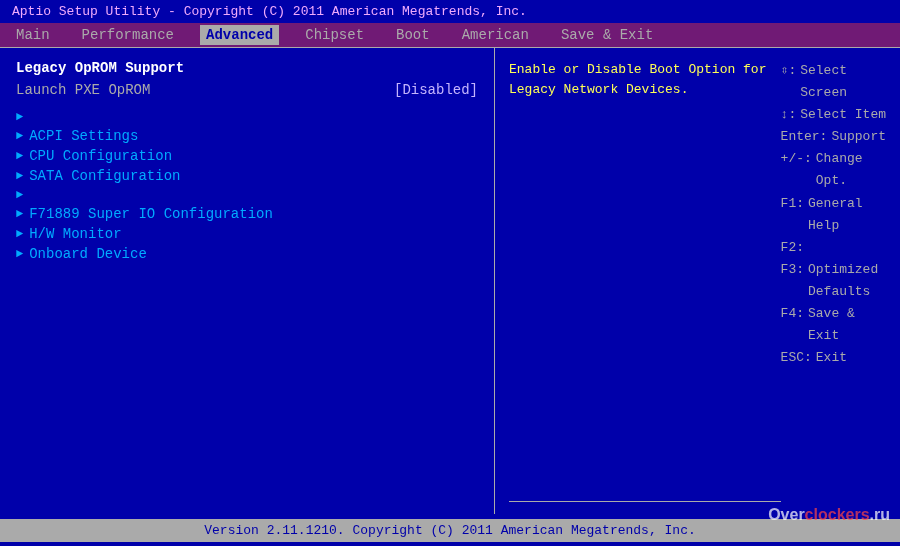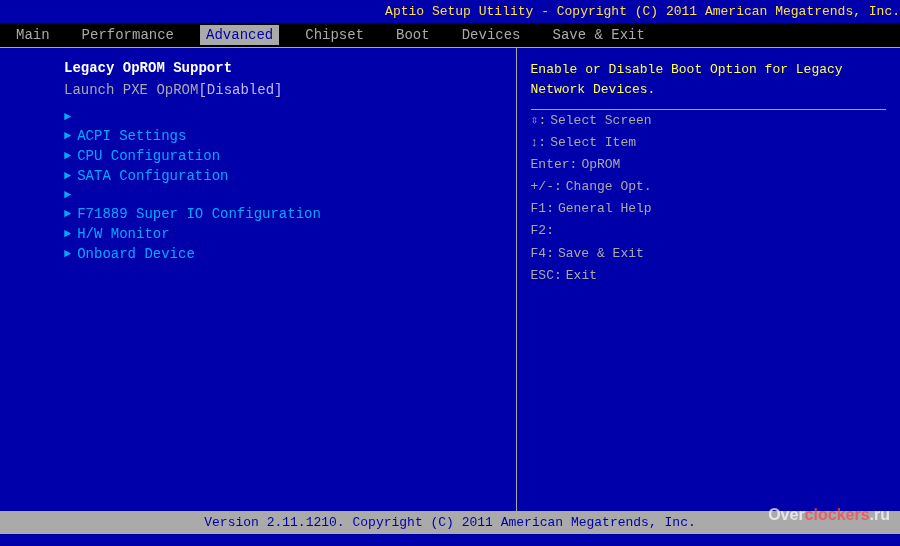--- a/index.html
+++ b/index.html
@@ -9,69 +9,69 @@
       background: #0000aa;
       font-family: 'Courier New', Courier, monospace;
       font-size: 14px;
       color: #aaaaaa;
       overflow: hidden;
     }
 
     
     .title-bar {
       background: #0000aa;
-      text-align: right;
-      padding: 4px 0;
-      color: #fde047;
+      text-align: left;
+      padding: 4px 12px;
+      color: #f0abfc;
       font-size: 13px;
     }
 
     
     .menu-bar {
       display: flex;
-      background: #000000;
+      background: #701a75;
       padding: 2px 10px;
       gap: 20px;
       border-bottom: 1px solid #aaaaaa;
     }
     .menu-item {
       color: #aaaaaa;
       cursor: pointer;
       padding: 2px 6px;
     }
     .menu-item.active {
       background: #aaaaaa;
       color: #0000aa;
-      font-weight: normal;
+      font-weight: bold;
     }
 
     
     .main-content {
       display: flex;
       height: calc(546px - 80px);
     }
 
     
     .left-panel {
       width: 55%;
       padding: 12px 16px;
       border-right: 1px solid #aaaaaa;
       color: #aaaaaa;
-      margin-left: 48px;
     }
 
     .section-title {
       color: #ffffff;
       font-weight: bold;
       margin-bottom: 4px;
       font-size: 14px;
     }
 
     .setting-row {
       display: flex;
+      justify-content: space-between;
       padding: 2px 0;
       color: #aaaaaa;
     }
     .setting-row .value {
       color: #c4b5fd;
     }
 
     .divider {
       height: 8px;
     }
@@ -87,22 +87,22 @@
       color: #00aaff;
       margin-right: 6px;
       font-size: 12px;
     }
 
     
     .right-panel {
       width: 45%;
       padding: 12px 14px;
       display: flex;
-      flex-direction: column;
-      justify-content: flex-start;
+      flex-direction: row;
+      justify-content: flex-end;
     }
 
     .help-text {
       color: #ffff55;
       font-size: 13px;
       line-height: 1.5;
       border-bottom: 1px solid #aaaaaa;
       padding-bottom: 10px;
     }
 
@@ -115,21 +115,21 @@
       display: flex;
       gap: 4px;
     }
     .shortcut-key {
       color: #aaaaaa;
     }
 
     
     .footer {
       position: absolute;
-      bottom: 12px;
+      bottom: 4px;
       width: 900px;
       background: #aaaaaa;
       color: #0000aa;
       text-align: center;
       padding: 4px 0;
       font-size: 13px;
     }
 
     
     .watermark {
@@ -155,21 +155,21 @@
   <span>Aptio Setup Utility - Copyright (C) 2011 American Megatrends, Inc.</span>
 </div>
 
 <div class="menu-bar">
 
 <div class="menu-item">Main</div>
     <div class="menu-item">Performance</div>
     <div class="menu-item active">Advanced</div>
     <div class="menu-item">Chipset</div>
     <div class="menu-item">Boot</div>
-    <div class="menu-item">Devices</div>
+    <div class="menu-item">American</div>
     <div class="menu-item">Save &amp; Exit</div>
   </div>
 
 <div class="main-content">
 
   <div class="left-panel">
     <div class="section-title">Legacy OpROM Support</div>
 
     <div id="settings-container">
         <div class="setting-row">
@@ -218,32 +218,36 @@
         <div class="shortcut-row">
           <span class="shortcut-key">⇳:</span>
           <span>Select Screen</span>
         </div>
         <div class="shortcut-row">
           <span class="shortcut-key">↕:</span>
           <span>Select Item</span>
         </div>
         <div class="shortcut-row">
           <span class="shortcut-key">Enter:</span>
-          <span>OpROM</span>
+          <span>Support</span>
         </div>
         <div class="shortcut-row">
           <span class="shortcut-key">+/-:</span>
           <span>Change Opt.</span>
         </div>
         <div class="shortcut-row">
           <span class="shortcut-key">F1:</span>
           <span>General Help</span>
         </div>
         <div class="shortcut-row">
           <span class="shortcut-key">F2:</span>
+        </div>
+        <div class="shortcut-row">
+          <span class="shortcut-key">F3:</span>
+          <span>Optimized Defaults</span>
         </div>
         <div class="shortcut-row">
           <span class="shortcut-key">F4:</span>
           <span>Save &amp; Exit</span>
         </div>
         <div class="shortcut-row">
           <span class="shortcut-key">ESC:</span>
           <span>Exit</span>
         </div>
       </div>

